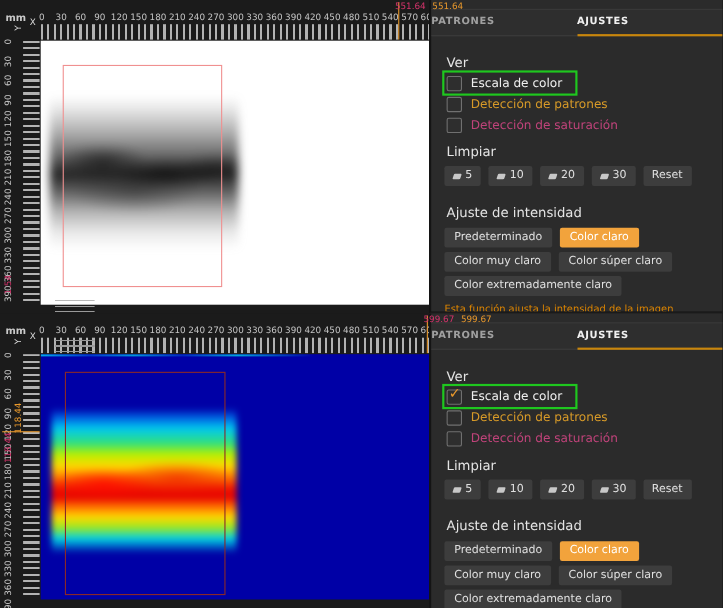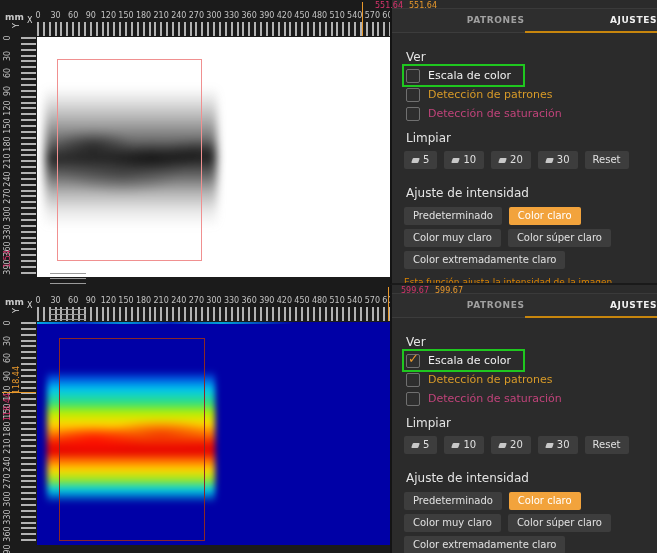--- a/index.html
+++ b/index.html
@@ -1,20 +1,20 @@
 <!DOCTYPE html>
 <html style="--orange: #e8982c; --pink: #d6336c; --green: #1fc71f; --underline: #c8860d; --note: #dd8500; --btn-active: #f2a33c;"><head>
 <meta charset="utf-8">
 <style>
   html,body{margin:0;padding:0;background:#141414;width:657px;height:553px;overflow:hidden;
     font-family:"DejaVu Sans","Liberation Sans",sans-serif;}
   .app{position:relative;width:657px;height:553px;background:#1b1b1b;}
 
   
-  .viewer{position:absolute;left:0;width:450px;background:#1b1b1b;overflow:hidden;padding-left:16px;}
+  .viewer{position:absolute;left:0;width:450px;background:#1b1b1b;overflow:hidden;}
   #viewer-0{top:0;height:285px;}
   #viewer-1{top:285px;height:268px;}
 
   .unit{position:absolute;left:5px;top:12px;font-size:9px;font-weight:bold;color:#c9c9c9;}
   .ax{position:absolute;left:27px;top:16px;font-size:8px;color:#dcdcdc;}
   .ay{position:absolute;left:12px;top:23px;font-size:8px;color:#dcdcdc;
       writing-mode:vertical-rl;transform:rotate(180deg);}
 
   .x-numbers,.y-numbers{position:absolute;inset:0;pointer-events:none;}
   .tick-num{position:absolute;top:11px;transform:translateX(-50%);font-size:8px;color:#c4c4c4;white-space:nowrap;}
@@ -67,21 +67,21 @@
     background:repeating-linear-gradient(180deg,#9a9a9a 0 1px,transparent 1px 5px);}
 
   
   .panel{position:absolute;left:390px;width:265px;background:#2b2b2b;border-left:2px solid #141414;
     overflow:hidden;color:#e8e8e8;}
   #panel-0{top:0;height:283px;border-bottom:2px solid #1a1a1a;}
   #panel-1{top:285px;height:268px;}
 
   .tabbar{margin-top:8px;height:23px;display:flex;background:#2e2e2e;
     border-top:1px solid #3a3a3a;border-bottom:1px solid #3c3c3c;}
-  .tab{flex:1;text-align:right;font-size:9px;font-weight:bold;letter-spacing:.6px;
+  .tab{flex:1;text-align:left;font-size:9px;font-weight:bold;letter-spacing:.6px;
     line-height:22px;color:#a0a0a0;position:relative;cursor:default;}
   .tab.active{color:#f0f0f0;}
   .tab.active::after{content:"";position:absolute;left:0;right:0;bottom:-1px;height:2px;background:var(--underline);}
 
   .sect-heading{margin:17px 0 0 14px;font-size:12px;color:#e4e4e4;}
   .sect-heading.tight{margin-top:10px;}
 
   .cbrow{display:flex;align-items:center;gap:8px;margin:4px 0 0 14px;height:15px;width:max-content;}
   .cbrow.hl{outline:2px solid var(--green);outline-offset:2px;padding-right:10px;}
   .cb{width:12px;height:12px;border:1px solid #707070;border-radius:2px;background:#2e2e2e;

